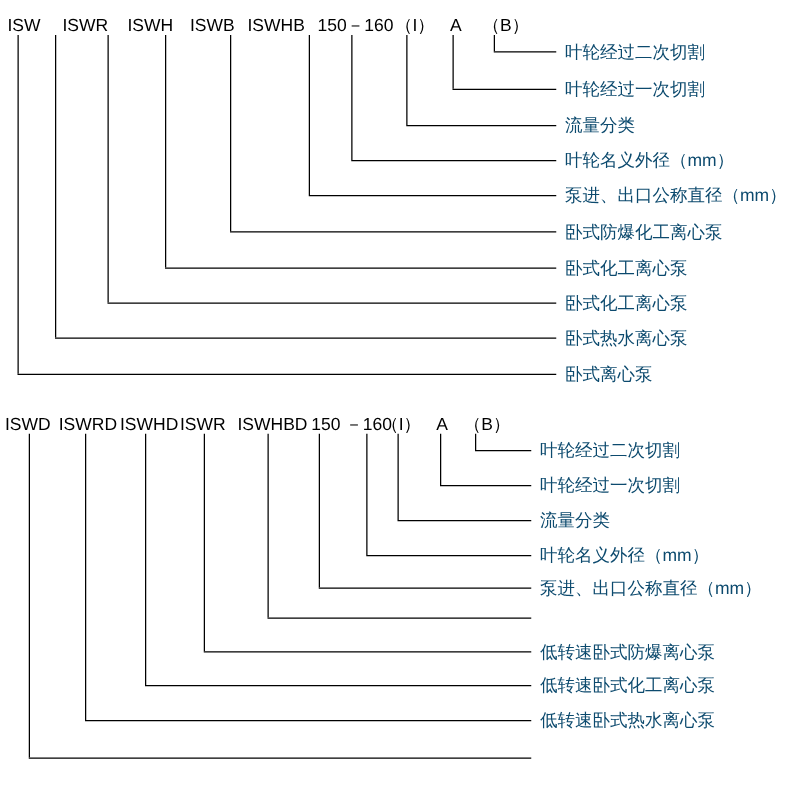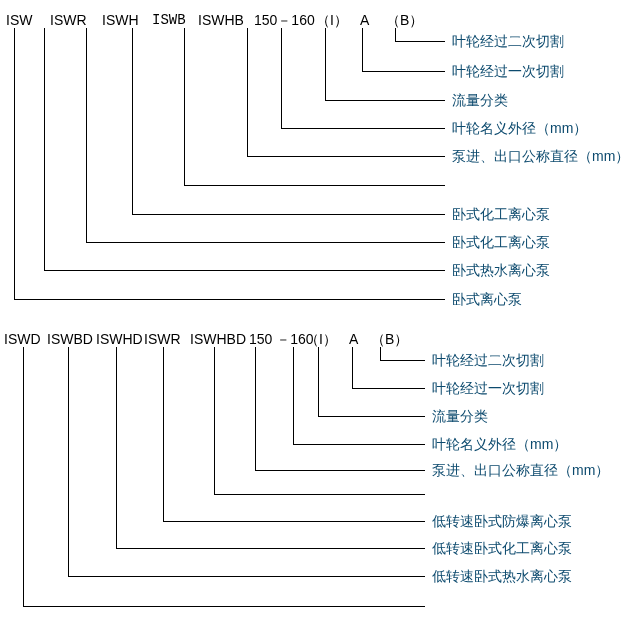--- a/index.html
+++ b/index.html
@@ -11,21 +11,21 @@
   .hline{position:absolute;height:1px;background:#000;}
 </style>
 </head>
 <body>
 
 <div id="stage">
     <div style="position: absolute; left: 0px; top: 0px; width: 590px; height: 630px;">
       <div class="code" style="left: 6px; top: 12px;">ISW</div>
       <div class="code" style="left: 50px; top: 12px;">ISWR</div>
       <div class="code" style="left: 102px; top: 12px;">ISWH</div>
-      <div class="code" style="left: 152px; top: 12px; font-family: Liberation Mono, monospace;">ISWB</div>
+      <div class="code" style="left: 152px; top: 12px;">ISWB</div>
       <div class="code" style="left: 198px; top: 12px;">ISWHB</div>
       <div class="code" style="left: 254px; top: 12px;">150－160</div>
       <div class="code" style="left: 316px; top: 12px;">（I）</div>
       <div class="code" style="left: 360px; top: 12px;">A</div>
       <div class="code" style="left: 386px; top: 12px;">（B）</div>
       <div class="vline" style="left: 395px; top: 28px; height: 13px;"></div>
       <div class="hline" style="left: 395px; top: 41px; width: 50px;"></div>
       <div class="desc" style="left: 452px; top: 33px;">叶轮经过二次切割</div>
       <div class="vline" style="left: 362px; top: 28px; height: 43px;"></div>
       <div class="hline" style="left: 362px; top: 71px; width: 83px;"></div>
@@ -34,36 +34,37 @@
       <div class="hline" style="left: 325px; top: 100px; width: 120px;"></div>
       <div class="desc" style="left: 452px; top: 92px;">流量分类</div>
       <div class="vline" style="left: 281px; top: 28px; height: 100px;"></div>
       <div class="hline" style="left: 281px; top: 128px; width: 164px;"></div>
       <div class="desc" style="left: 452px; top: 120px;">叶轮名义外径（mm）</div>
       <div class="vline" style="left: 247px; top: 28px; height: 128px;"></div>
       <div class="hline" style="left: 247px; top: 156px; width: 198px;"></div>
       <div class="desc" style="left: 452px; top: 148px;">泵进、出口公称直径（mm）</div>
       <div class="vline" style="left: 184px; top: 28px; height: 157px;"></div>
       <div class="hline" style="left: 184px; top: 185px; width: 261px;"></div>
+      <div class="desc" style="left: 452px; top: 177px;">卧式防爆化工离心泵</div>
       <div class="vline" style="left: 132px; top: 28px; height: 186px;"></div>
       <div class="hline" style="left: 132px; top: 214px; width: 313px;"></div>
       <div class="desc" style="left: 452px; top: 206px;">卧式化工离心泵</div>
       <div class="vline" style="left: 86px; top: 28px; height: 214px;"></div>
       <div class="hline" style="left: 86px; top: 242px; width: 359px;"></div>
       <div class="desc" style="left: 452px; top: 234px;">卧式化工离心泵</div>
       <div class="vline" style="left: 44px; top: 28px; height: 242px;"></div>
       <div class="hline" style="left: 44px; top: 270px; width: 401px;"></div>
       <div class="desc" style="left: 452px; top: 262px;">卧式热水离心泵</div>
       <div class="vline" style="left: 14px; top: 28px; height: 271px;"></div>
       <div class="hline" style="left: 14px; top: 299px; width: 431px;"></div>
       <div class="desc" style="left: 452px; top: 291px;">卧式离心泵</div>
     </div>
     <div style="position: absolute; left: 0px; top: 0px; width: 639px; height: 630px;">
       <div class="code" style="left: 4px; top: 331px;">ISWD</div>
-      <div class="code" style="left: 47px; top: 331px;">ISWBD</div>
+      <div class="code" style="left: 47px; top: 331px;">ISWRD</div>
       <div class="code" style="left: 96px; top: 331px;">ISWHD</div>
       <div class="code" style="left: 144px; top: 331px;">ISWR</div>
       <div class="code" style="left: 190px; top: 331px;">ISWHBD</div>
       <div class="code" style="left: 249px; top: 331px;">150 －160</div>
       <div class="code" style="left: 305px; top: 331px;">（I）</div>
       <div class="code" style="left: 349px; top: 331px;">A</div>
       <div class="code" style="left: 371px; top: 331px;">（B）</div>
       <div class="vline" style="left: 380px; top: 347px; height: 13px;"></div>
       <div class="hline" style="left: 380px; top: 360px; width: 45px;"></div>
       <div class="desc" style="left: 432px; top: 352px;">叶轮经过二次切割</div>

